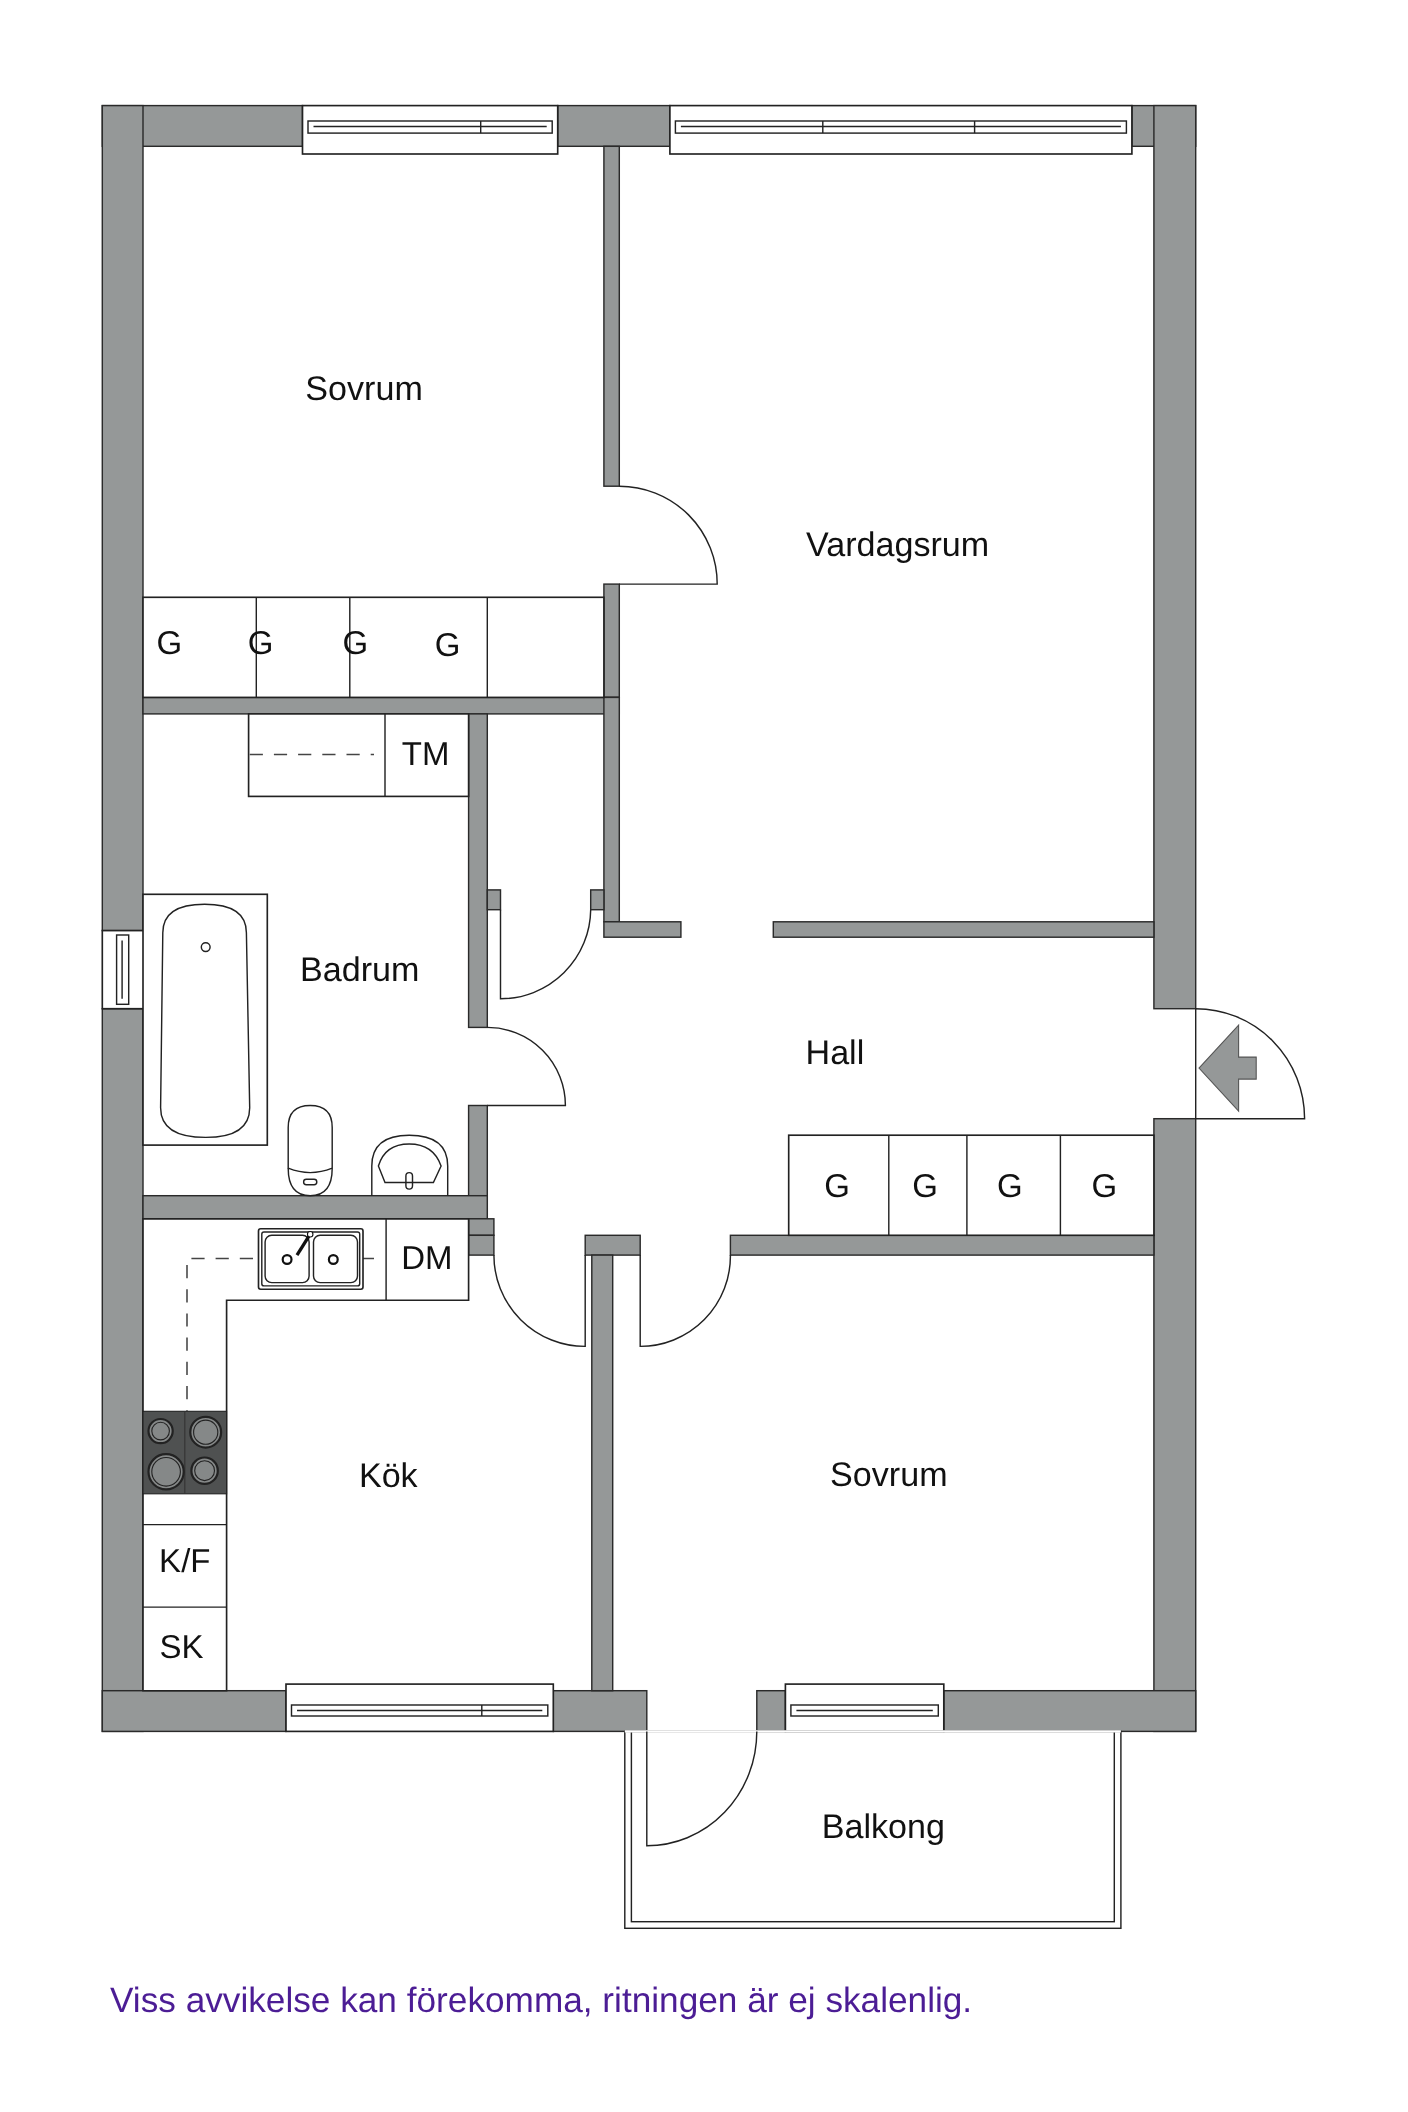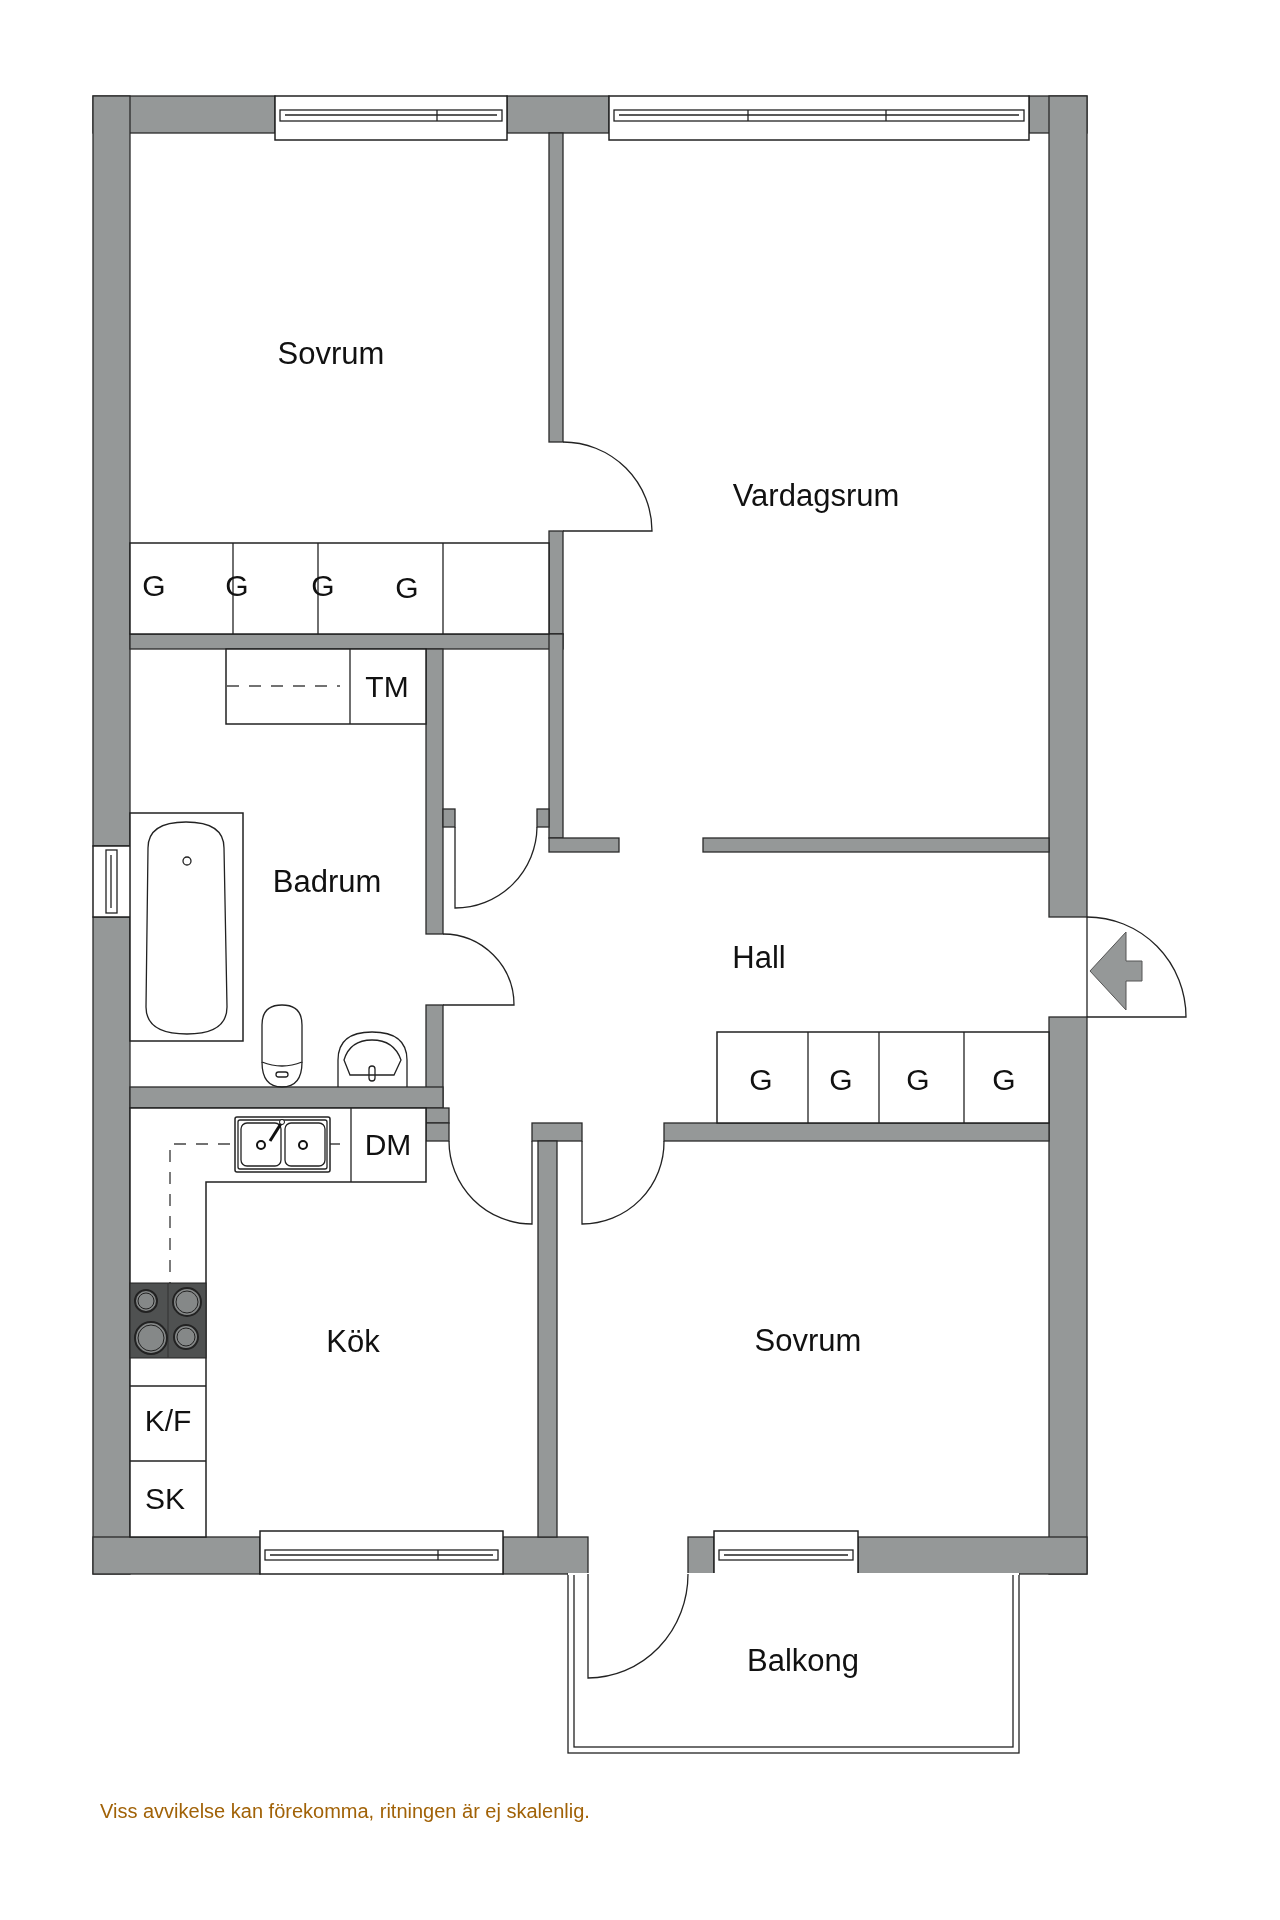--- a/index.html
+++ b/index.html
@@ -5,21 +5,21 @@
   html, body { margin:0; padding:0; background:#ffffff; }
   body { width:1280px; height:1920px; position:relative; overflow:hidden; }
   #plan { position:absolute; left:0; top:0; }
   .wall { fill:#959898; stroke:#2a2a2a; stroke-width:1.3; }
   .fix { fill:#ffffff; stroke:#222; stroke-width:1.5; }
   .thin { fill:none; stroke:#222; stroke-width:1.3; }
   .dash { fill:none; stroke:#444; stroke-width:1.4; stroke-dasharray:12 10; }
   .lbl { font-family:"Liberation Sans","DejaVu Sans",sans-serif; fill:#111; text-anchor:middle; dominant-baseline:central; }
   .room { font-size:31px; }
   .small { font-size:30px; }
-  .note { position:absolute; left:100px; top:1800px; font-family:"Liberation Sans","DejaVu Sans",sans-serif; font-size:20px; color:#a16207; }
+  .note { position:absolute; left:100px; top:1800px; font-family:"Liberation Sans","DejaVu Sans",sans-serif; font-size:32px; color:#4c1d95; }
 </style>
 </head>
 <body>
 
 <svg id="plan" width="1280" height="1920" viewBox="0 0 1280 1920">
 
   <g>
 
     <rect class="wall" x="93" y="96" width="182" height="37"></rect>
     <rect class="wall" x="507" y="96" width="102" height="37"></rect>

